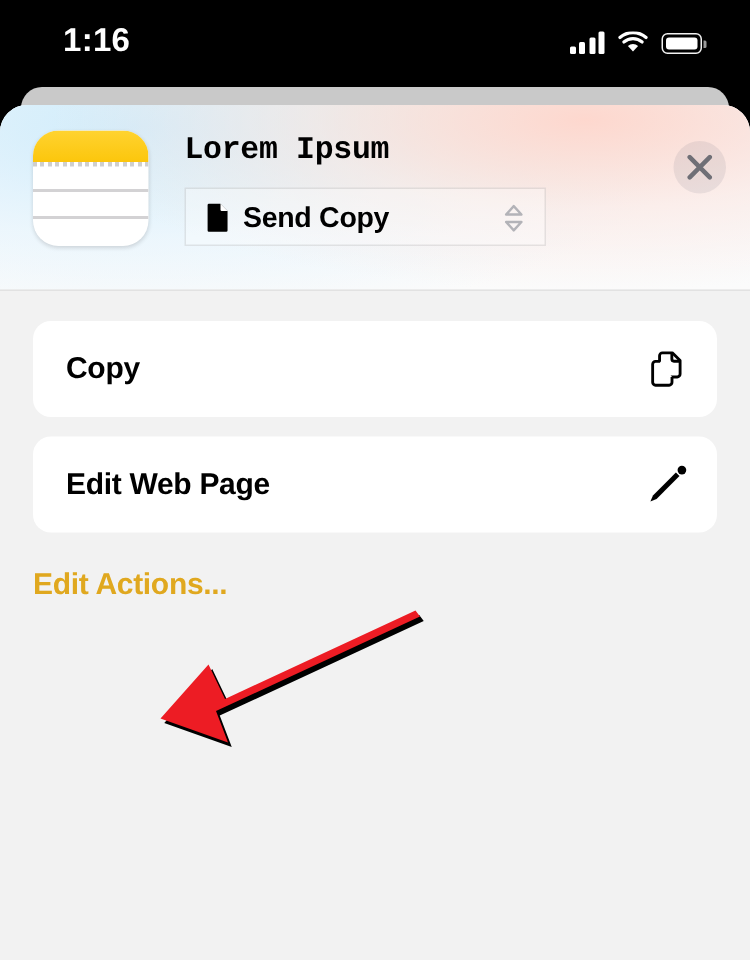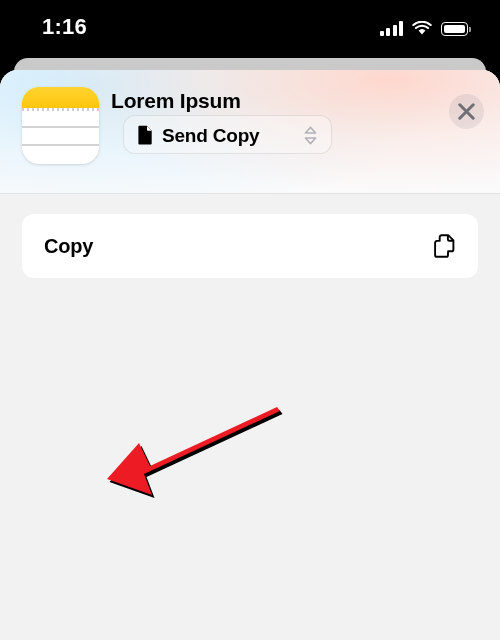--- a/index.html
+++ b/index.html
@@ -145,36 +145,37 @@
     left: 0;
     width: 100%;
     height: 1.6px;
     background: #d3d2d4;
   }
   .notes-icon .r1 { top: 39px; }
   .notes-icon .r2 { top: 57px; }
 
   .doc-title {
     position: absolute;
-    left: 111px;
+    left: 123px;
     top: 19px;
     font-size: 21px;
     font-weight: bold;
     color: #000000;
     letter-spacing: -0.2px;
+    font-family: Liberation Mono, monospace;
   }
 
   .send-copy-btn {
     position: absolute;
     left: 123px;
-    top: 45px;
-    width: 209px;
+    top: 55px;
+    width: 241px;
     height: 39px;
     border: 1px solid rgba(0,0,0,0.09);
-    border-radius: 12px;
+    border-radius: 0;
     background: rgba(255,255,255,0.30);
     box-sizing: border-box;
     cursor: pointer;
   }
   .send-copy-btn .sc-icon {
     position: absolute;
     left: 14px;
     top: 9px;
     width: 15px;
     height: 20px;
@@ -349,23 +350,33 @@
           </div>
         </div>
 
 
       </div>
 
       <div class="card group2">
 
 
 
-
-      </div>
-
+        <div class="action-row">
+          <div class="action-label">Edit Web Page</div>
+          <div class="action-icon">
+            <svg width="28" height="28" viewBox="0 0 28 28">
+              <path d="M19.6 6.0 L4.3 21.3 L2.6 25.4 L6.7 23.7 L22.0 8.4 Z" fill="#000"></path>
+              <circle cx="23.6" cy="4.4" r="2.9" fill="#000"></circle>
+            </svg>
+          </div>
+        </div>
+
+      </div>
+
+      <div class="edit-actions" style="color: rgb(224, 168, 31);">Edit Actions...</div>
 
     </div>
   </div>
 
   <svg class="arrow-overlay" viewBox="0 0 500 640">
     <g>
       <path d="M277 407 L150 466 L139 443 L107 479 L152 495 L144 474 L280 411 Z" fill="#000000" transform="translate(2.5,3)"></path>
       <path d="M277 407 L150 466 L139 443 L107 479 L152 495 L144 474 L280 411 Z" fill="#ED1C24"></path>
     </g>
   </svg>

